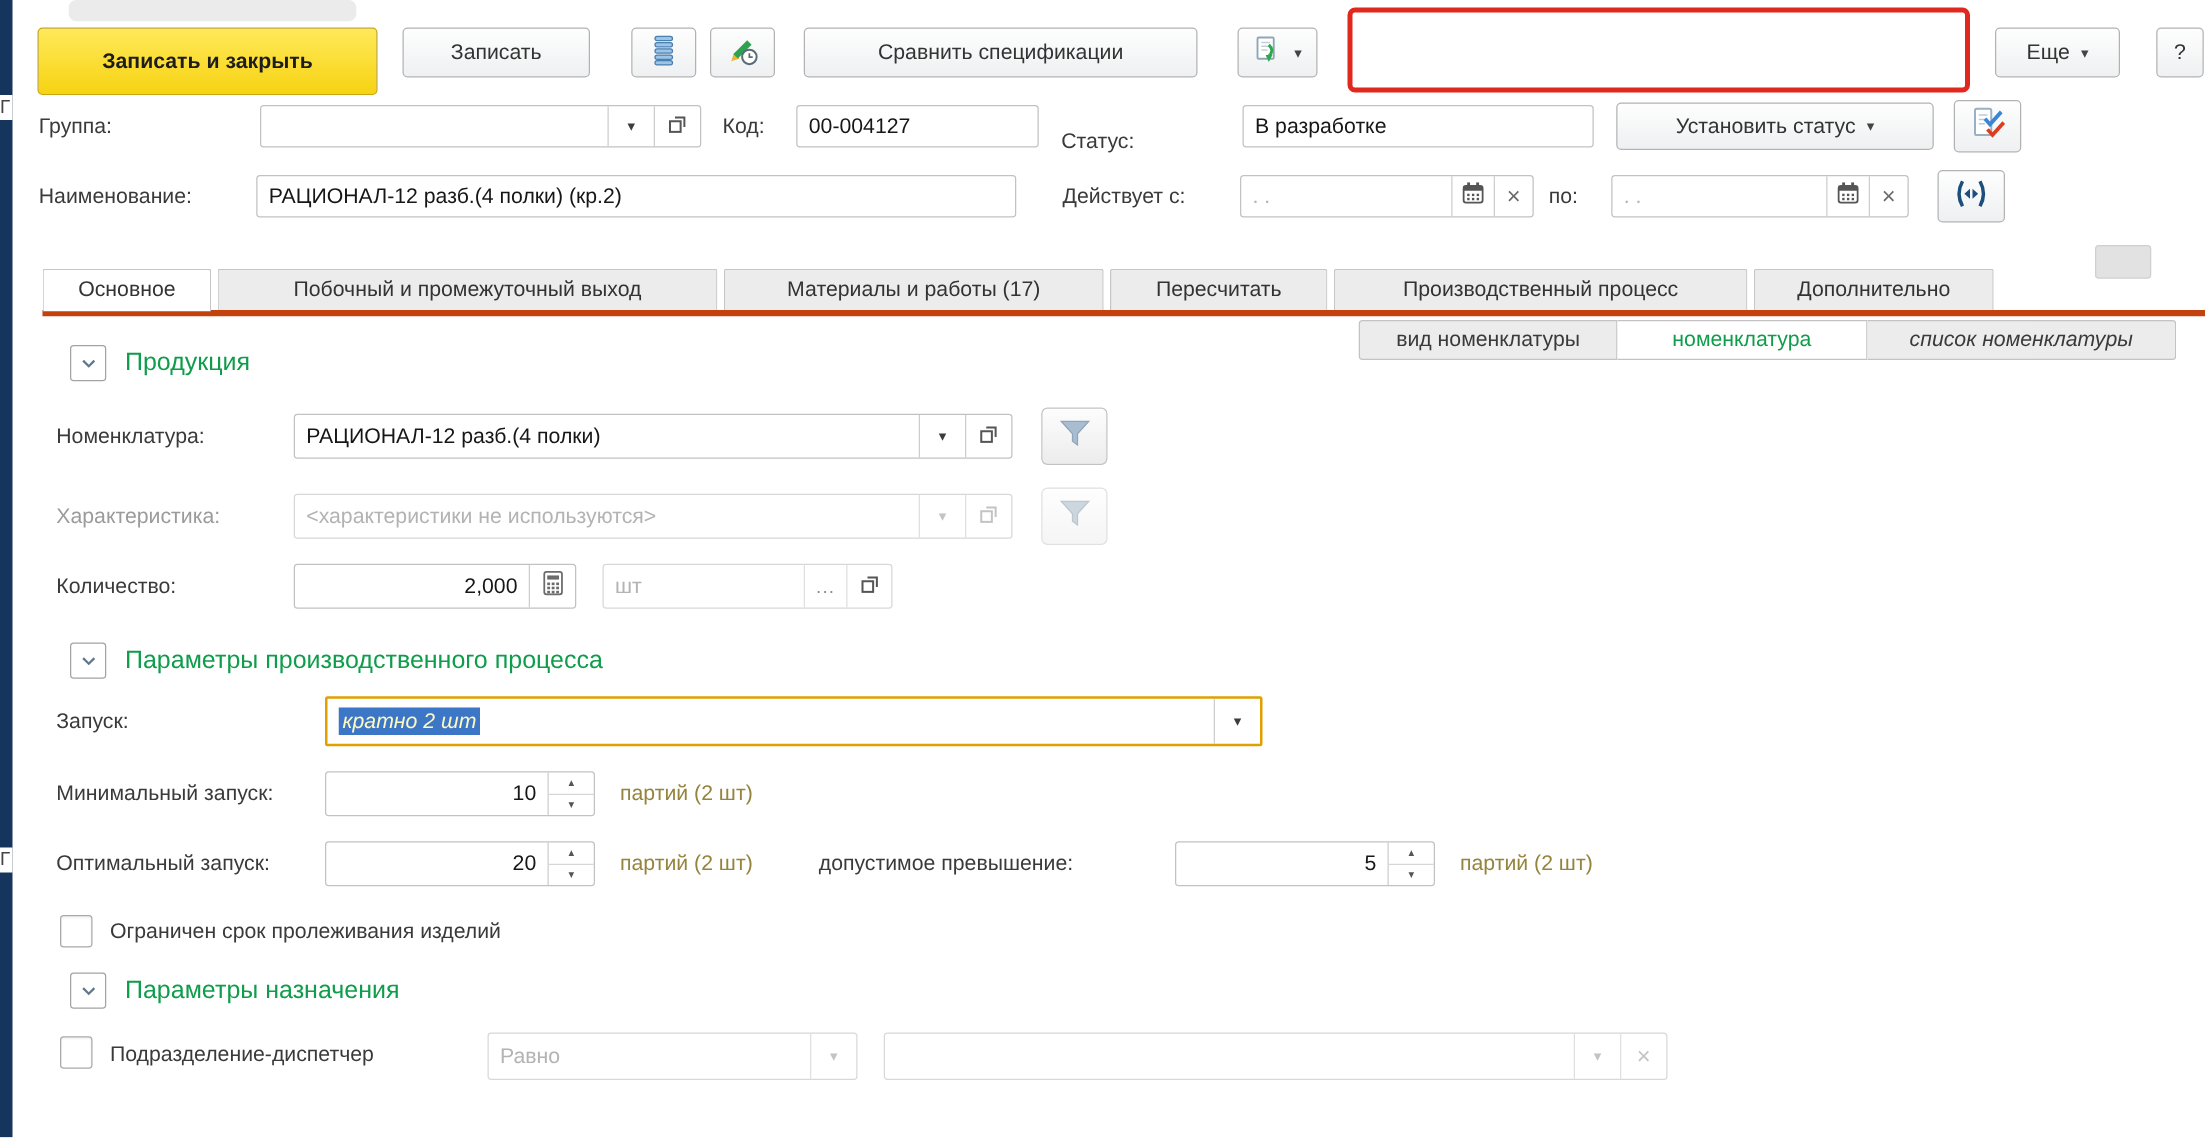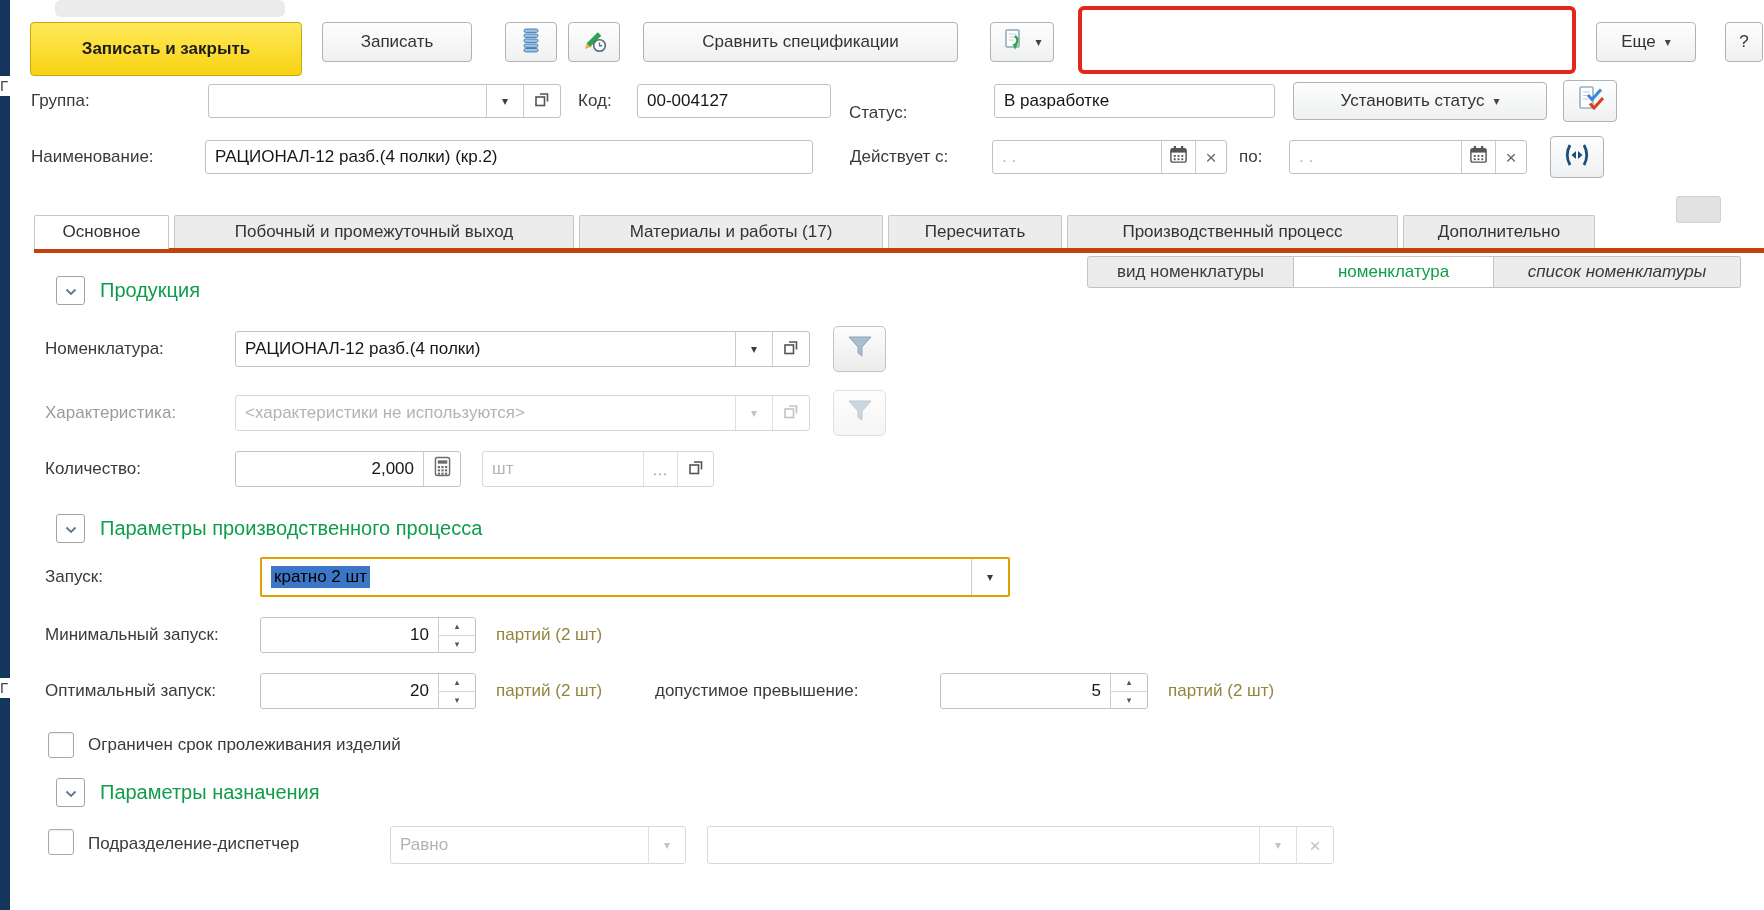--- a/index.html
+++ b/index.html
@@ -39,21 +39,21 @@
   .sect-title{font-size:20px;color:#0f9d4b;white-space:nowrap;line-height:29px;}
   .tabstrip{display:flex;border-bottom:5px solid #c2410c;}
   .tab{height:33px;line-height:32px;text-align:center;font-size:17px;color:#333;background:#ececec;
        border:1px solid #c6c6c6;border-bottom:none;border-radius:2px 2px 0 0;margin-right:5px;
        box-sizing:border-box;cursor:pointer;white-space:nowrap;}
   .tab.active{background:#fff;height:34px;margin-bottom:-1px;}
   .segbtn{height:32px;line-height:30px;text-align:center;font-size:17px;color:#3a3a3a;background:#ececec;
        border:1px solid #c3c3c3;box-sizing:border-box;cursor:pointer;white-space:nowrap;}
   .segbtn.on{background:#fff;color:#0f9d4b;}
   .redframe{border:4px solid #e0281e;border-radius:6px;background:transparent;pointer-events:none;}
-  .sel{background:#3c76c6;color:#000000;padding:1px 3px;}
+  .sel{background:#3c76c6;color:#fef9c3;padding:1px 3px;font-style:italic;}
   .edgeglyph{font-size:15px;color:#444;background:#fff;line-height:20px;padding-right:2px;}
 </style>
 </head>
 <body>
 
 <div class="screen">
 
   <div class="abs" style="left:0;top:0;width:10px;height:910px;background:#16355c;"></div>
   <div class="abs edgeglyph" style="left:0;top:76px;">Г</div>
   <div class="abs edgeglyph" style="left:0;top:678px;">Г</div>

